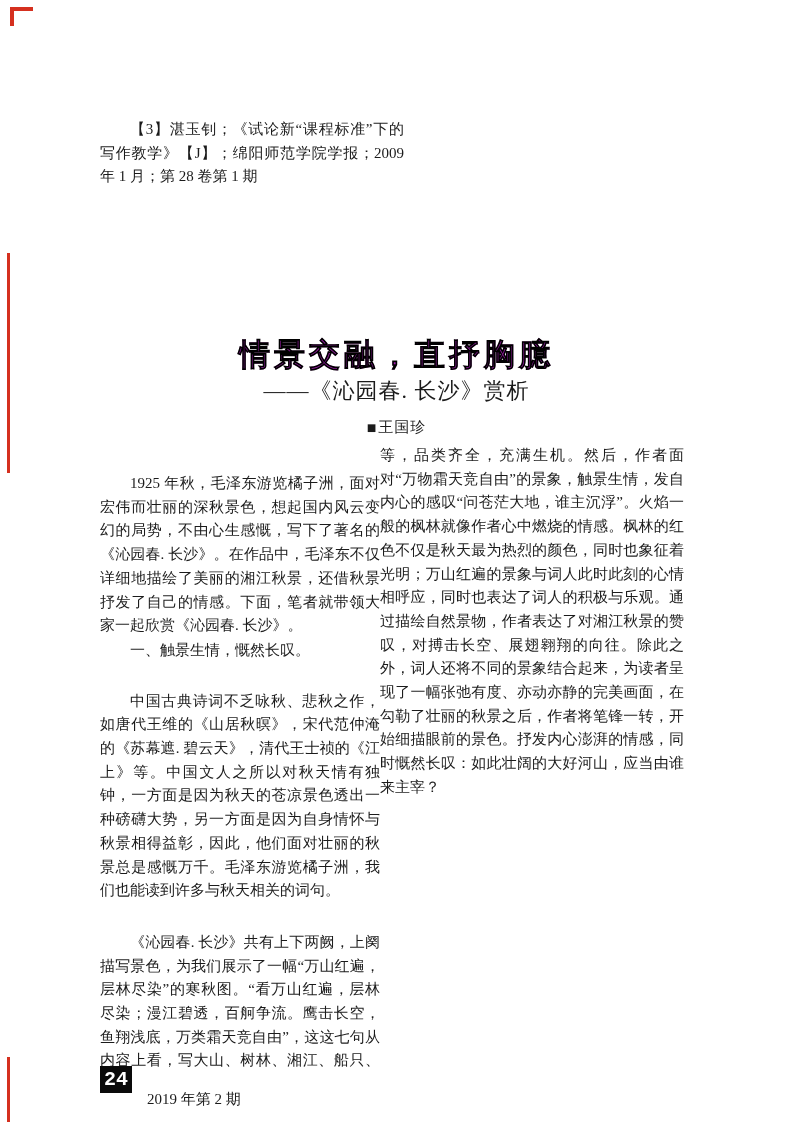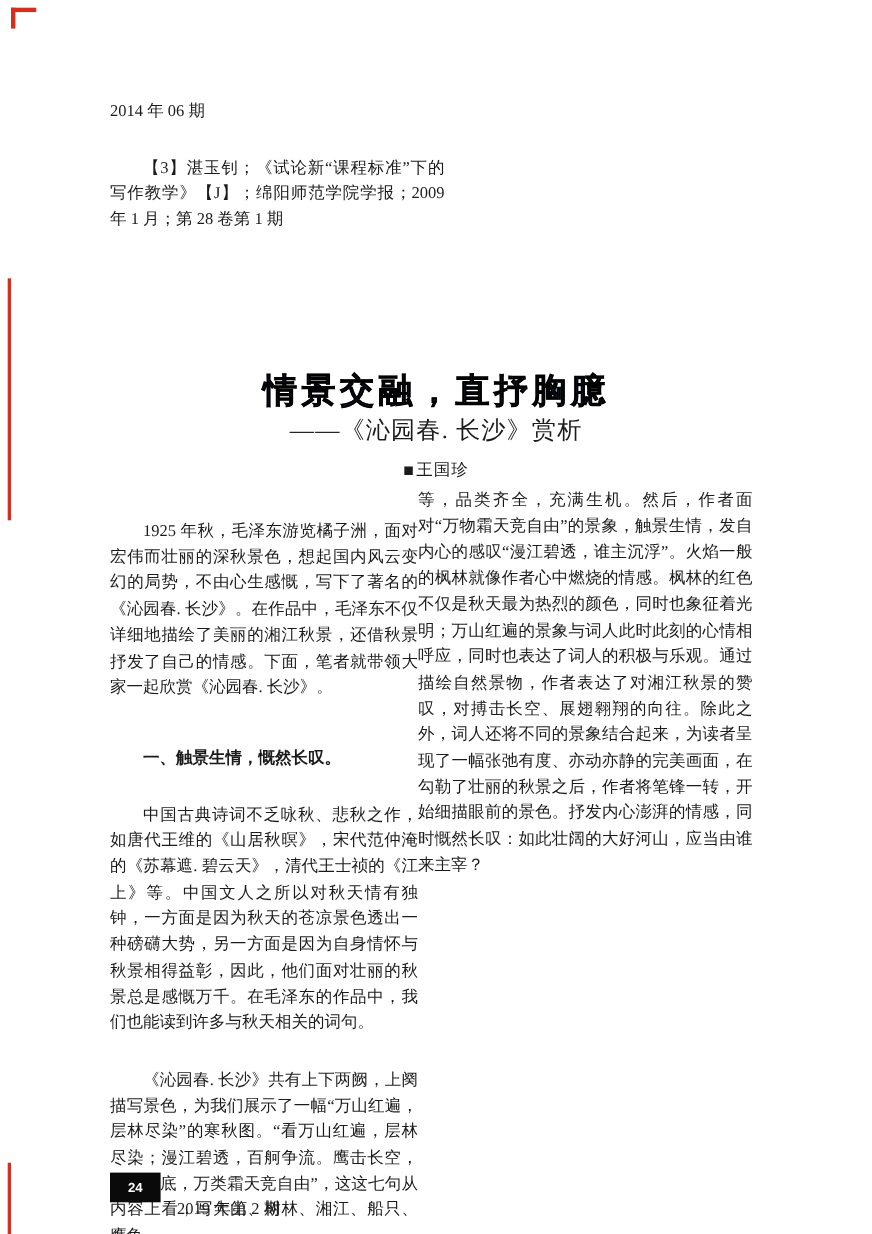--- a/index.html
+++ b/index.html
@@ -38,84 +38,83 @@
     font-size:15px;line-height:23.6px;
     text-align:justify;
   }
   .refs .col-l{width:280px;flex:none;}
   .refs .col-r{width:304px;flex:none;}
 
   
   .title-block{position:absolute;left:0;top:334px;width:100%;text-align:center;}
   .art-title{
     font-family:"Liberation Sans","DejaVu Sans",sans-serif;
-    font-weight:900;font-size:31px;letter-spacing:4px;color:#0f172a;
+    font-weight:900;font-size:31px;letter-spacing:4px;color:#a21caf;
     -webkit-text-stroke:0.6px #000;
   }
   .art-subtitle{font-size:22px;letter-spacing:1px;font-weight:500;}
   .art-author{margin-top:12px;font-size:15px;letter-spacing:1px;}
   .author-sq{font-size:16px;vertical-align:-1px;margin-right:1px;}
 
   
   .body-cols{
     position:absolute;left:100px;top:444px;width:612px;
     display:flex;
     font-size:15px;line-height:23.7px;
     text-align:justify;
   }
   .body-cols .col-l{width:280px;flex:none;}
   .body-cols .col-r{width:304px;flex:none;}
   .sec-heading{
     font-family:"Liberation Sans","DejaVu Sans",sans-serif;
-    font-weight:700;text-indent:2em;margin-top:40px;
+    font-weight:400;text-indent:2em;
   }
 
   
   .footer{position:absolute;left:100px;top:1050px;display:flex;align-items:center;gap:15px;}
   .pagenum{
     background:var(--badge-bg);color:var(--badge-fg);
-    width:46px;height:27px;display:flex;align-items:center;justify-content:center;
-    font-family:Liberation Sans, sans-serif;
-    font-size:12px;font-weight:700;
+    width:32px;height:27px;display:flex;align-items:center;justify-content:center;
+    font-family:Liberation Mono, monospace;
+    font-size:20px;font-weight:700;
   }
   .issue{font-size:15px;margin-top:40px;}
 </style>
 </head>
 <body>
 
 <div class="page">
 
   <div class="mark-corner"></div>
   <div class="mark-line-mid"></div>
   <div class="mark-line-bottom"></div>
 
   <div class="refs">
     <div class="col-r">
-      <p>2014 年 06 期</p>
       <p class="indent">【3】湛玉钊；《试论新“课程标准”下的写作教学》【J】；绵阳师范学院学报；2009 年 1 月；第 28 卷第 1 期</p>
     </div>
   </div>
 
   <div class="title-block">
     <div class="art-title">情景交融，直抒胸臆</div>
     <div class="art-subtitle">——《沁园春. 长沙》赏析</div>
     <div class="art-author">
       <span class="author-sq">■</span><span>王国珍</span>
     </div>
   </div>
 
   <div class="body-cols">
     <div class="col-l">
       <p class="indent">1925 年秋，毛泽东游览橘子洲，面对宏伟而壮丽的深秋景色，想起国内风云变幻的局势，不由心生感慨，写下了著名的《沁园春. 长沙》。在作品中，毛泽东不仅详细地描绘了美丽的湘江秋景，还借秋景抒发了自己的情感。下面，笔者就带领大家一起欣赏《沁园春. 长沙》。</p>
       <p class="sec-heading">一、触景生情，慨然长叹。</p>
-      <p class="indent">中国古典诗词不乏咏秋、悲秋之作，如唐代王维的《山居秋暝》，宋代范仲淹的《苏幕遮. 碧云天》，清代王士祯的《江上》等。中国文人之所以对秋天情有独钟，一方面是因为秋天的苍凉景色透出一种磅礴大势，另一方面是因为自身情怀与秋景相得益彰，因此，他们面对壮丽的秋景总是感慨万千。在毛泽东的作品中，我们也能读到许多与秋天相关的词句。</p>
+      <p class="indent">中国古典诗词不乏咏秋、悲秋之作，如唐代王维的《山居秋暝》，宋代范仲淹的《苏幕遮. 碧云天》，清代王士祯的《江上》等。中国文人之所以对秋天情有独钟，一方面是因为秋天的苍凉景色透出一种磅礴大势，另一方面是因为自身情怀与秋景相得益彰，因此，他们面对壮丽的秋景总是感慨万千。毛泽东游览橘子洲，我们也能读到许多与秋天相关的词句。</p>
       <p class="indent">《沁园春. 长沙》共有上下两阙，上阕描写景色，为我们展示了一幅“万山红遍，层林尽染”的寒秋图。“看万山红遍，层林尽染；漫江碧透，百舸争流。鹰击长空，鱼翔浅底，万类霜天竞自由”，这这七句从内容上看，写大山、树林、湘江、船只、鹰鱼</p>
     </div>
     <div class="col-r">
-      <p>等，品类齐全，充满生机。然后，作者面对“万物霜天竞自由”的景象，触景生情，发自内心的感叹“漫江碧透，谁主沉浮”。火焰一般的枫林就像作者心中燃烧的情感。枫林的红色不仅是秋天最为热烈的颜色，同时也象征着光明；万山红遍的景象与词人此时此刻的心情相呼应，同时也表达了词人的积极与乐观。通过描绘自然景物，作者表达了对湘江秋景的赞叹，对搏击长空、展翅翱翔的向往。除此之外，词人还将不同的景象结合起来，为读者呈现了一幅张弛有度、亦动亦静的完美画面，在勾勒了壮丽的秋景之后，作者将笔锋一转，开始细描眼前的景色。抒发内心澎湃的情感，同时慨然长叹：如此壮阔的大好河山，应当由谁来主宰？</p>
+      <p>等，品类齐全，充满生机。然后，作者面对“万物霜天竞自由”的景象，触景生情，发自内心的感叹“问苍茫大地，谁主沉浮”。火焰一般的枫林就像作者心中燃烧的情感。枫林的红色不仅是秋天最为热烈的颜色，同时也象征着光明；万山红遍的景象与词人此时此刻的心情相呼应，同时也表达了词人的积极与乐观。通过描绘自然景物，作者表达了对湘江秋景的赞叹，对搏击长空、展翅翱翔的向往。除此之外，词人还将不同的景象结合起来，为读者呈现了一幅张弛有度、亦动亦静的完美画面，在勾勒了壮丽的秋景之后，作者将笔锋一转，开始细描眼前的景色。抒发内心澎湃的情感，同时慨然长叹：如此壮阔的大好河山，应当由谁来主宰？</p>
     </div>
   </div>
 
   <div class="footer">
     <div class="pagenum">24</div>
     <div class="issue">2019 年第 2 期</div>
   </div>
 
 </div>
 

